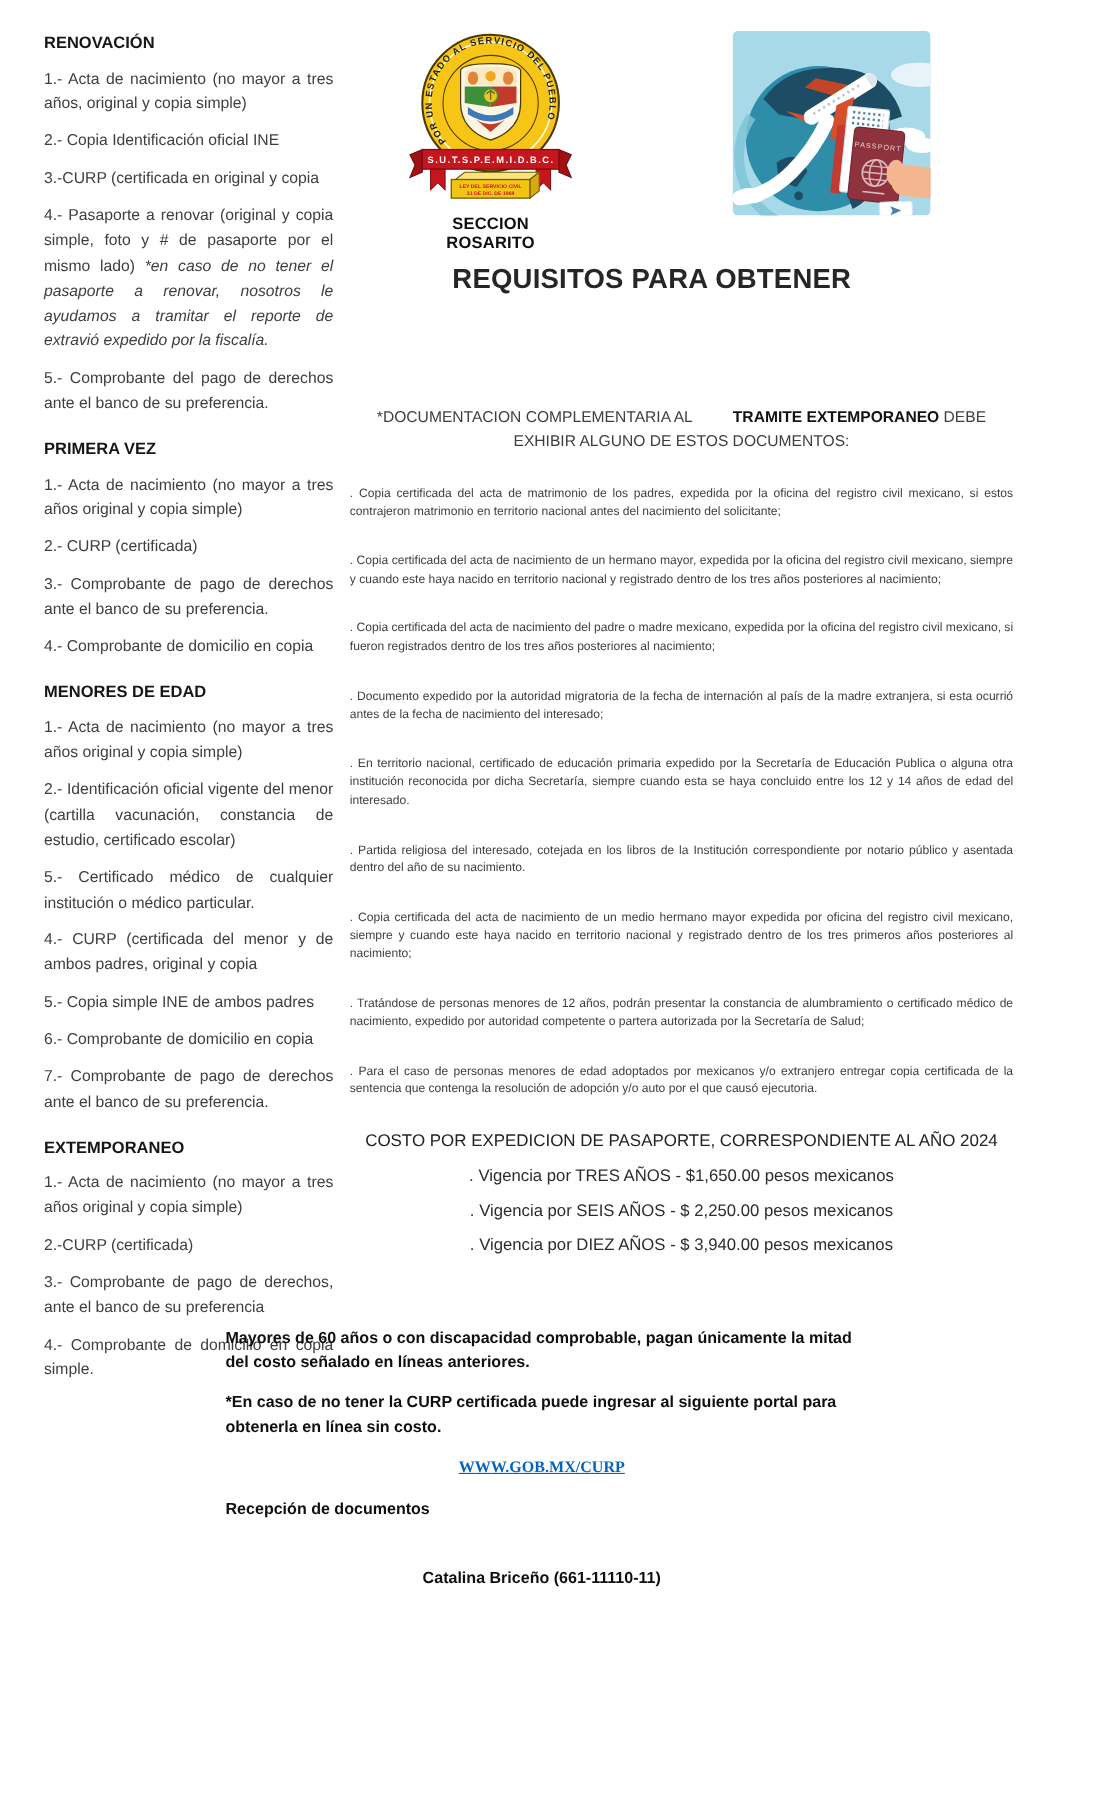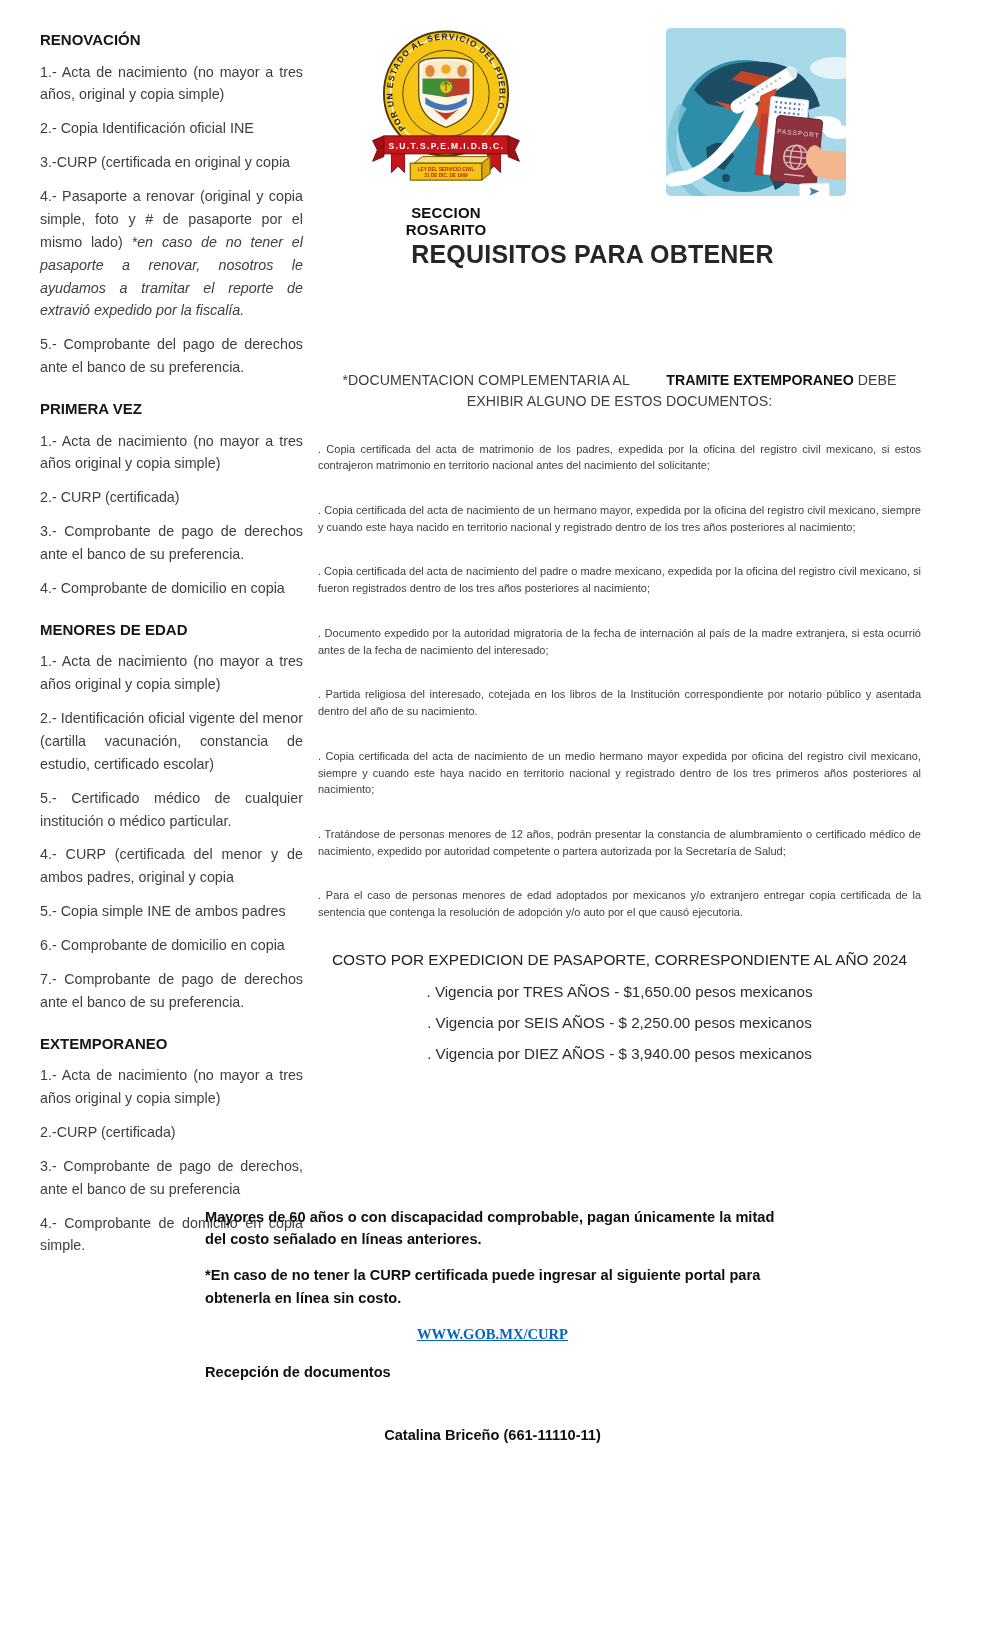--- a/index.html
+++ b/index.html
@@ -8,21 +8,21 @@
 
   
   .left-col{position:absolute;left:40px;top:24px;width:263px;}
   .sec-h{font-size:15px;font-weight:bold;color:#161616;margin:20px 0 2px;line-height:1.3;}
   .sec-h.first{margin-top:6px;}
   .item{font-size:14.3px;line-height:1.6;text-align:justify;margin:11px 0;color:#3e3e3e;}
   .item em{font-style:italic;}
 
   
   .logo-block{position:absolute;left:370px;top:24px;width:152px;text-align:center;}
-  .seccion-label{font-weight:bold;font-size:15px;color:#0e0e0e;margin-top:18px;letter-spacing:.2px;}
+  .seccion-label{font-weight:bold;font-size:15px;color:#0e0e0e;margin-top:8px;letter-spacing:.2px;}
 
   
   .illu-block{position:absolute;left:666px;top:28px;width:180px;height:168px;}
 
   
   .title-block{position:absolute;left:330px;top:234px;width:525px;text-align:center;
                font-size:25px;line-height:41px;font-weight:600;color:#262626;letter-spacing:.2px;}
 
   
   .main-col{position:absolute;left:318px;top:370px;width:603px;}
@@ -189,20 +189,21 @@
   <div class="title-block">
     <div>REQUISITOS PARA OBTENER</div>
   </div>
 
   <main class="main-col">
     <p class="intro"><span>*DOCUMENTACION COMPLEMENTARIA AL </span><strong>TRAMITE EXTEMPORANEO</strong><span> DEBE EXHIBIR ALGUNO DE ESTOS DOCUMENTOS:</span></p>
     <p class="para">. Copia certificada del acta de matrimonio de los padres, expedida por la oficina del registro civil mexicano, si estos contrajeron matrimonio en territorio nacional antes del nacimiento del solicitante;</p>
     <p class="para">. Copia certificada del acta de nacimiento de un hermano mayor, expedida por la oficina del registro civil mexicano, siempre y cuando este haya nacido en territorio nacional y registrado dentro de los tres años posteriores al nacimiento;</p>
     <p class="para">. Copia certificada del acta de nacimiento del padre o madre mexicano, expedida por la oficina del registro civil mexicano, si fueron registrados dentro de los tres años posteriores al nacimiento;</p>
     <p class="para">. Documento expedido por la autoridad migratoria de la fecha de internación al país de la madre extranjera, si esta ocurrió antes de la fecha de nacimiento del interesado;</p>
+    <p class="para">. En territorio nacional, certificado de educación primaria expedido por la Secretaría de Educación Publica o alguna otra institución reconocida por dicha Secretaría, siempre cuando esta se haya concluido entre los 12 y 14 años de edad del interesado.</p>
     <p class="para">. Partida religiosa del interesado, cotejada en los libros de la Institución correspondiente por notario público y asentada dentro del año de su nacimiento.</p>
     <p class="para">. Copia certificada del acta de nacimiento de un medio hermano mayor expedida por oficina del registro civil mexicano, siempre y cuando este haya nacido en territorio nacional y registrado dentro de los tres primeros años posteriores al nacimiento;</p>
     <p class="para">. Tratándose de personas menores de 12 años, podrán presentar la constancia de alumbramiento o certificado médico de nacimiento, expedido por autoridad competente o partera autorizada por la Secretaría de Salud;</p>
     <p class="para">. Para el caso de personas menores de edad adoptados por mexicanos y/o extranjero entregar copia certificada de la sentencia que contenga la resolución de adopción y/o auto por el que causó ejecutoria.</p>
 
     <div>
       <p class="cost-h">COSTO POR EXPEDICION DE PASAPORTE, CORRESPONDIENTE AL AÑO 2024</p>
       <p class="cost-line">. Vigencia por TRES AÑOS - $1,650.00 pesos mexicanos</p>
       <p class="cost-line">. Vigencia por SEIS AÑOS - $ 2,250.00 pesos mexicanos</p>
       <p class="cost-line">. Vigencia por DIEZ AÑOS - $ 3,940.00 pesos mexicanos</p>

